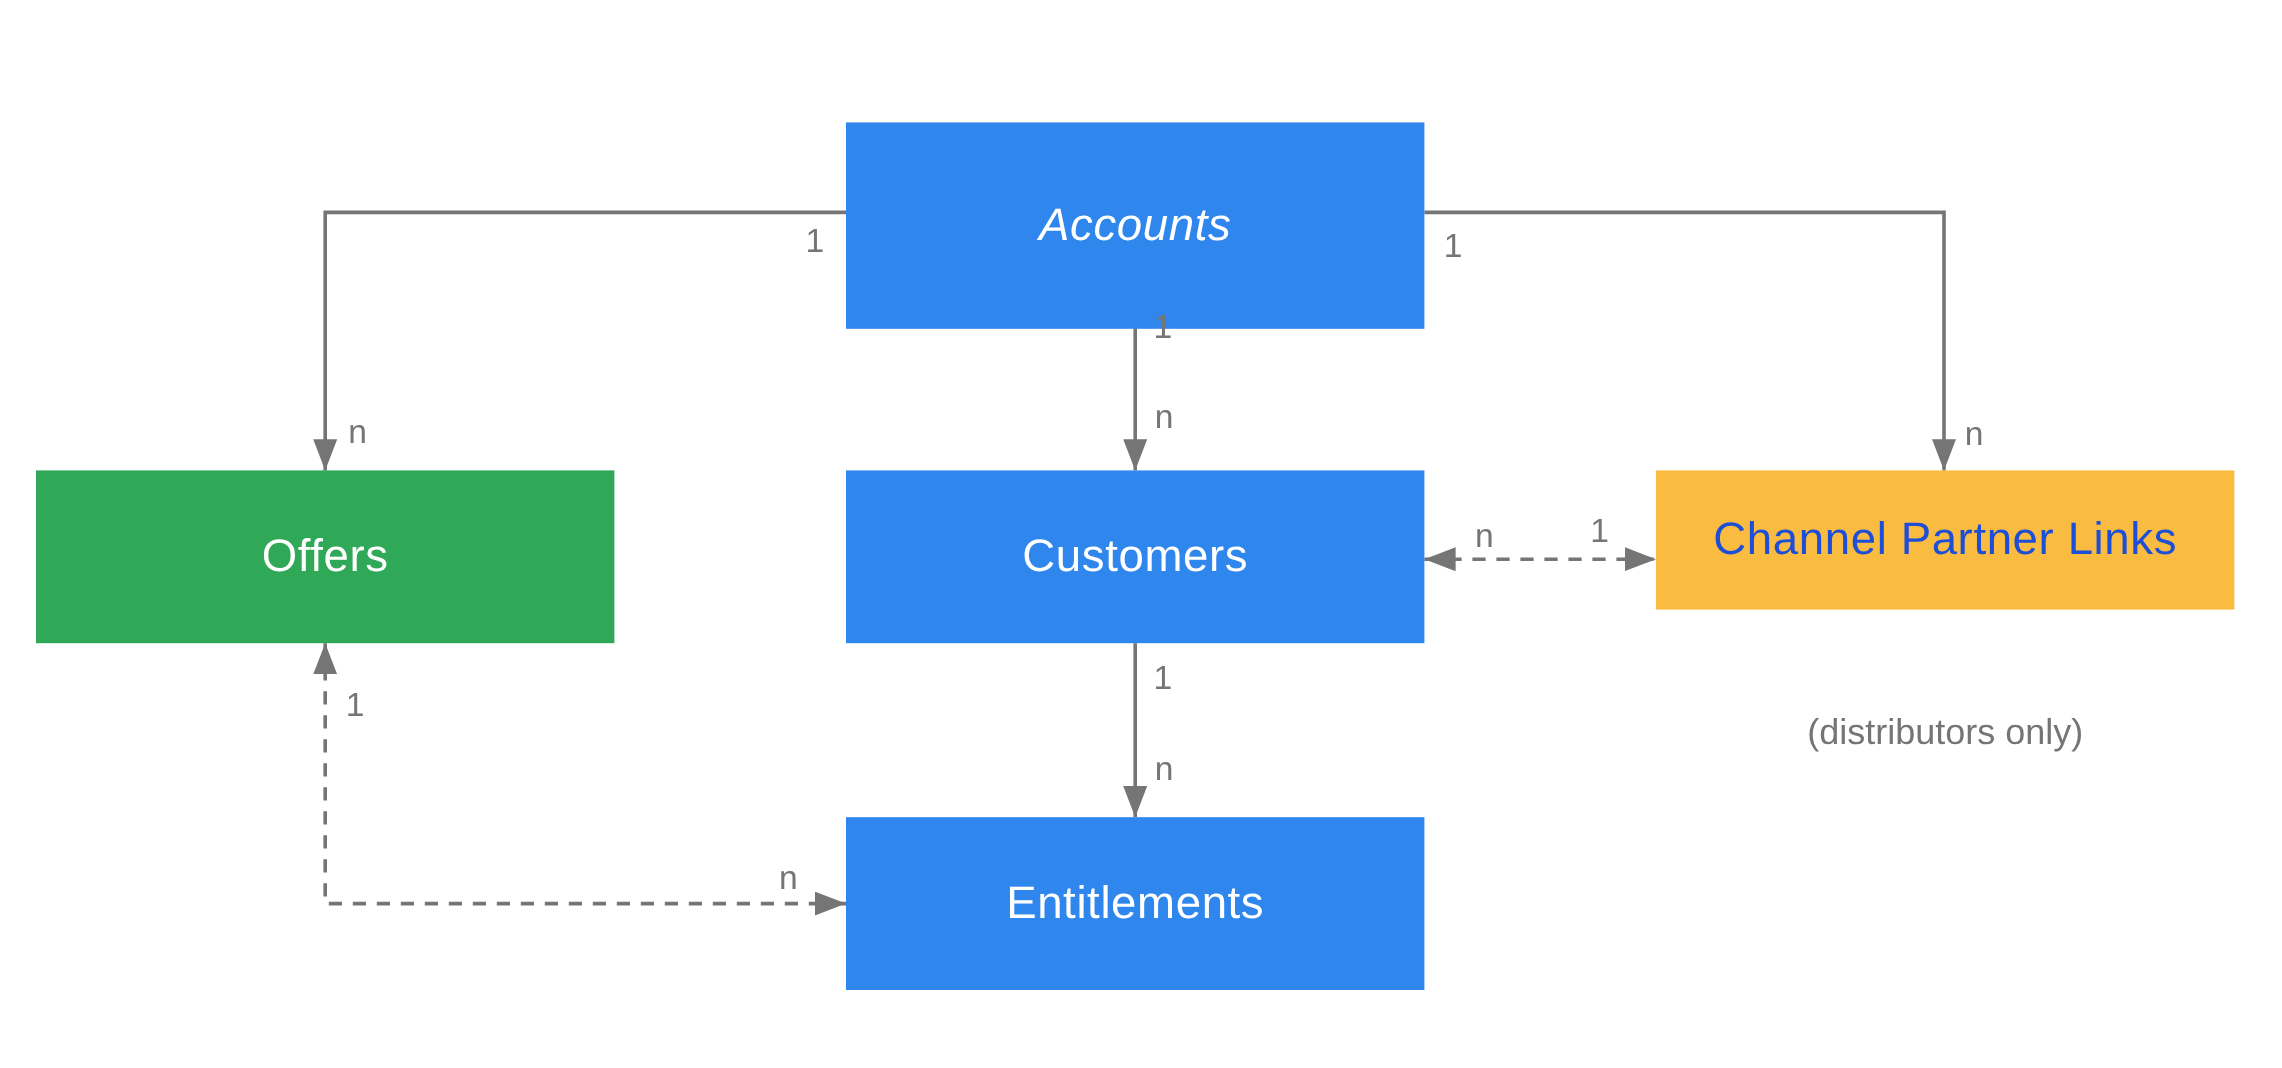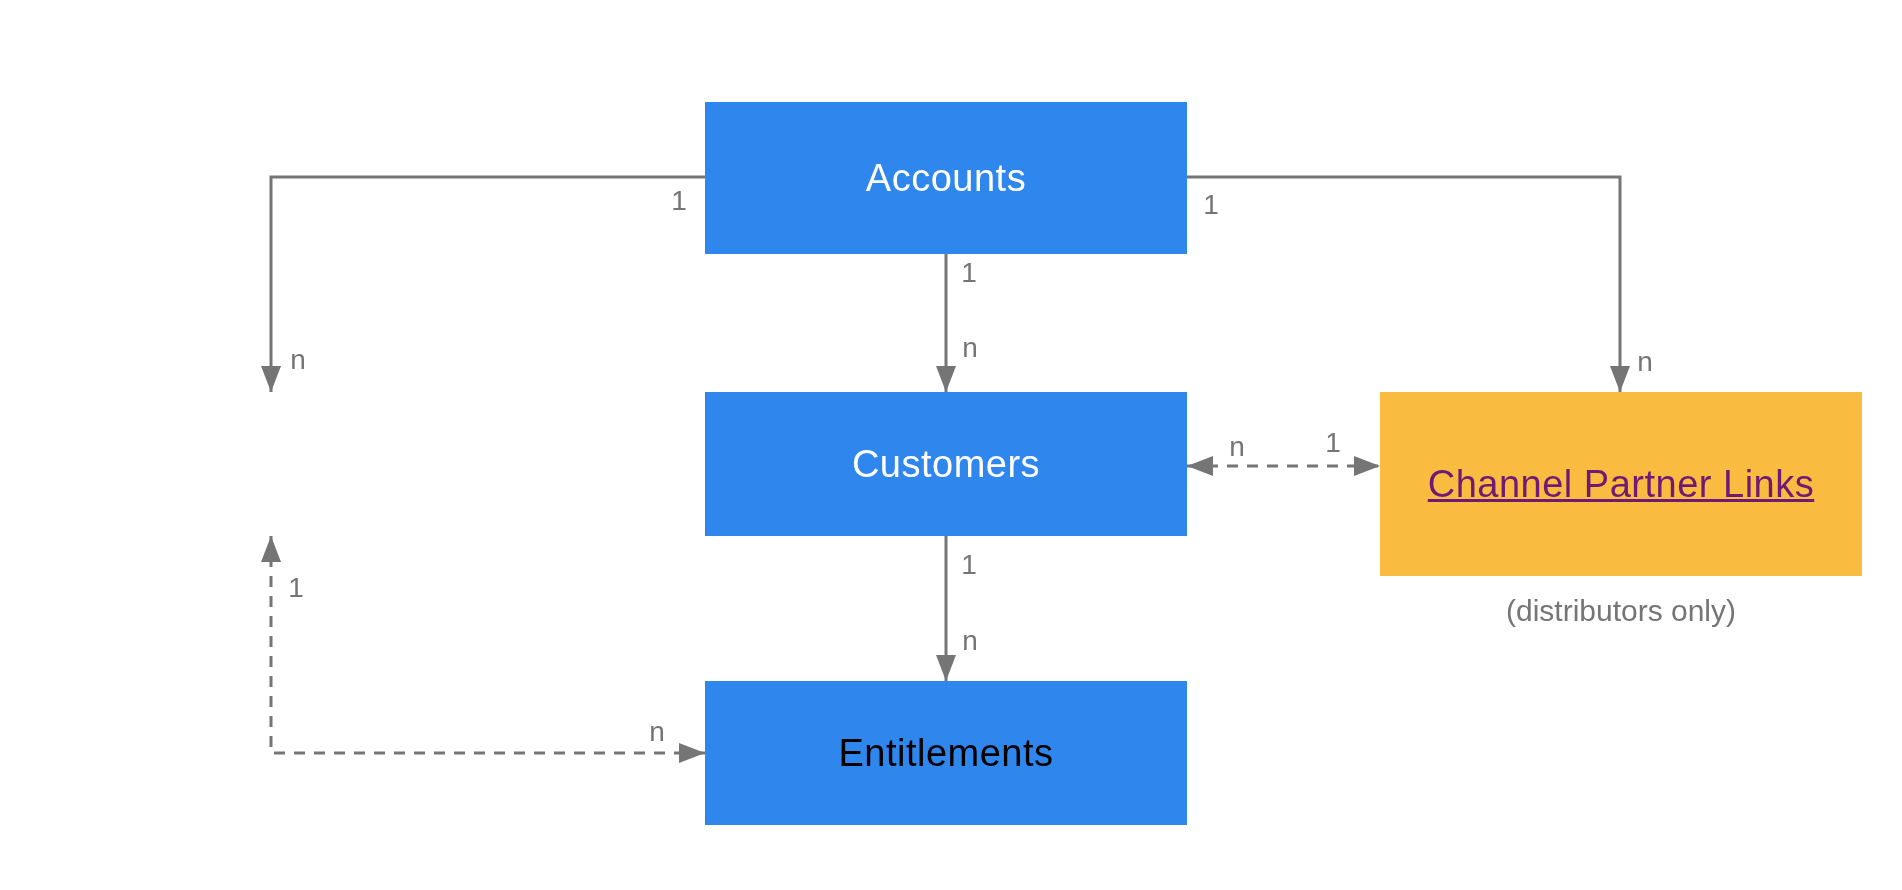--- a/index.html
+++ b/index.html
@@ -59,30 +59,33 @@
     <g id="edge-group">
         <polyline points="705,177 271,177 271,392" class="edge-line" stroke="#757575" marker-end="url(#arrowhead)"></polyline>
         <polyline points="946,246 946,392" class="edge-line" stroke="#757575" marker-end="url(#arrowhead)"></polyline>
         <polyline points="1187,177 1620,177 1620,392" class="edge-line" stroke="#757575" marker-end="url(#arrowhead)"></polyline>
         <polyline points="1187,466 1380,466" class="edge-line dashed" stroke="#757575" marker-end="url(#arrowhead)" marker-start="url(#arrowhead)"></polyline>
         <polyline points="946,536 946,681" class="edge-line" stroke="#757575" marker-end="url(#arrowhead)"></polyline>
         <polyline points="271,536 271,753 705,753" class="edge-line dashed" stroke="#757575" marker-end="url(#arrowhead)" marker-start="url(#arrowhead)"></polyline>
       </g>
   </svg>
 
-  <div class="node" id="node-0" style="left: 705px; top: 102px; width: 482px; height: 152px; background: rgb(47, 134, 236); color: rgb(255, 255, 255);">
+  <div class="node" id="node-0" style="left: 705px; top: 102px; width: 482px; height: 172px; background: rgb(47, 134, 236); color: rgb(255, 255, 255); font-style: italic;">
     <span>Accounts</span>
+  </div>
+  <div class="node" id="node-1" style="left: 30px; top: 392px; width: 482px; height: 144px; background: rgb(47, 168, 87); color: rgb(255, 255, 255);">
+    <span>Offers</span>
   </div>
   <div class="node" id="node-2" style="left: 705px; top: 392px; width: 482px; height: 144px; background: rgb(47, 134, 236); color: rgb(255, 255, 255); text-align: right;">
     <span>Customers</span>
   </div>
-  <div class="node" id="node-3" style="left: 1380px; top: 392px; width: 482px; height: 184px; background: rgb(250, 187, 65); color: #701a75; text-decoration: underline;">
+  <div class="node" id="node-3" style="left: 1380px; top: 392px; width: 482px; height: 116px; background: rgb(250, 187, 65); color: #1d4ed8;">
     <span>Channel Partner Links</span>
   </div>
-  <div class="node" id="node-4" style="left: 705px; top: 681px; width: 482px; height: 144px; background: rgb(47, 134, 236); color: #000000;">
+  <div class="node" id="node-4" style="left: 705px; top: 681px; width: 482px; height: 144px; background: rgb(47, 134, 236); color: #ffffff;">
     <span>Entitlements</span>
   </div>
 
   <div class="caption" id="caption-3" style="left: 1621px; top: 546px; color: rgb(117, 117, 117);">(distributors only)</div>
 
   <div id="label-layer">
       <span class="card-label" style="left: 679px; top: 201px; color: rgb(117, 117, 117);">1</span>
       <span class="card-label" style="left: 298px; top: 360px; color: rgb(117, 117, 117);">n</span>
       <span class="card-label" style="left: 969px; top: 273px; color: rgb(117, 117, 117);">1</span>
       <span class="card-label" style="left: 970px; top: 348px; color: rgb(117, 117, 117);">n</span>

